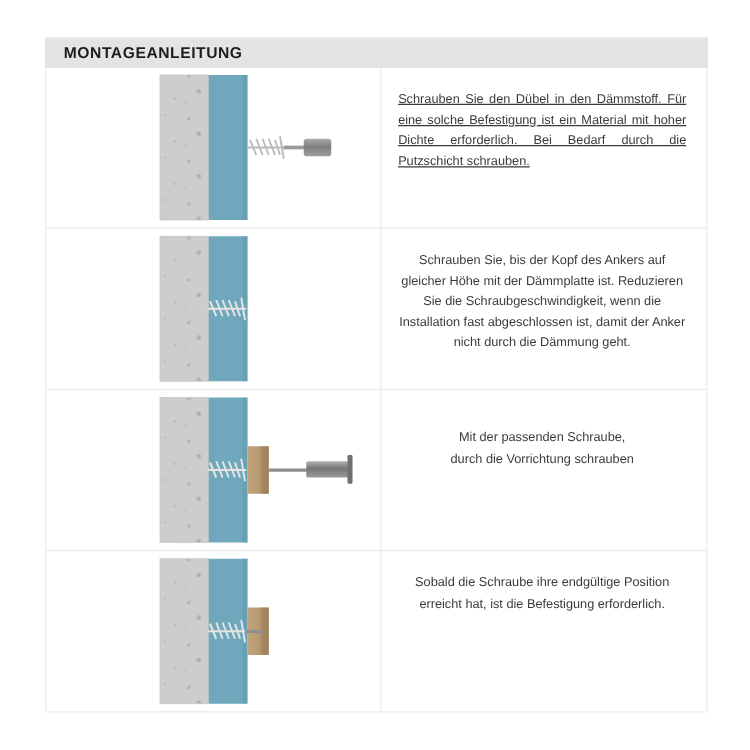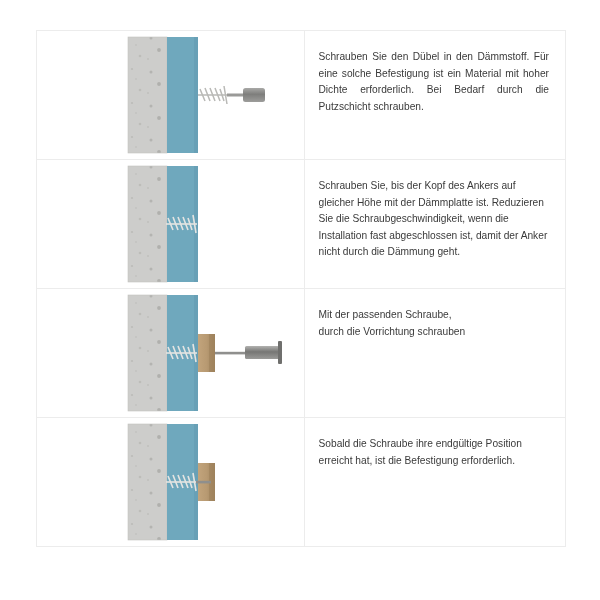--- a/index.html
+++ b/index.html
@@ -63,40 +63,45 @@
     padding: 18px 16px 10px 14px;
   }
 
   .step-text {
     font-size: 10.2px;
     line-height: 16.5px;
     color: #3a3a3a;
     font-family: "Liberation Sans", sans-serif;
     margin: 0;
   }
-  .step-text.justify { text-align: justify; }
-  .step-text.left { text-align: left; }
+  .step-text.justify { text-align: justify; text-decoration: underline; }
+  .step-text.left { text-align: center; }
 
   
   .figure {
     position: absolute;
     left: 0;
     top: 0;
     width: 288px;
     height: 128px;
   }
   .fig-svg { display: block; }
 </style>
 </head>
 <body>
 
 <div class="page">
 
   <table class="guide-table">
     <tbody>
+      <tr>
+        <td class="guide-header" colspan="2">
+          <span class="guide-header-title">MONTAGEANLEITUNG</span>
+        </td>
+      </tr>
 
       <tr class="step-row">
         <td class="cell-figure">
           <div class="figure">
             <svg class="fig-svg" width="288" height="128" viewBox="0 0 288 128" xmlns="http://www.w3.org/2000/svg">
               <defs>
                 <pattern id="speck1" width="36" height="34" patternUnits="userSpaceOnUse">
                   <rect width="36" height="34" fill="#cdcdcb"></rect>
                   <circle cx="6" cy="7" r="1.5" fill="#b4b4b1"></circle>
                   <circle cx="23" cy="4" r="1.1" fill="#bcbcb9"></circle>
@@ -175,21 +180,21 @@
               </g>
               <rect x="161" y="45" width="17" height="38" fill="url(#woodg)"></rect>
               <rect x="172" y="45" width="6" height="38" fill="#9d8059" opacity="0.55"></rect>
               <rect x="178" y="62.8" width="33" height="2.6" fill="#8f8f8d"></rect>
               <rect x="208" y="57" width="34" height="13" rx="1.5" fill="url(#steel3)"></rect>
               <rect x="241" y="52" width="4" height="23" rx="1" fill="#6f6f6d"></rect>
             </svg>
           </div>
         </td>
         <td class="cell-text">
-          <p class="step-text left" style="white-space: pre-line;">Mit der passenden Schraube,
+          <p class="step-text left" style="white-space: pre-line; margin-top: 13px;">Mit der passenden Schraube,
 durch die Vorrichtung schrauben</p>
         </td>
       </tr>
 
       <tr class="step-row">
         <td class="cell-figure">
           <div class="figure">
             <svg class="fig-svg" width="288" height="128" viewBox="0 0 288 128" xmlns="http://www.w3.org/2000/svg">
               <rect x="91" y="6" width="39" height="116" fill="url(#speck1)" stroke="#c2c2bf" stroke-width="0.6"></rect>
               <rect x="130" y="6" width="31" height="116" fill="#6fa8bd"></rect>

